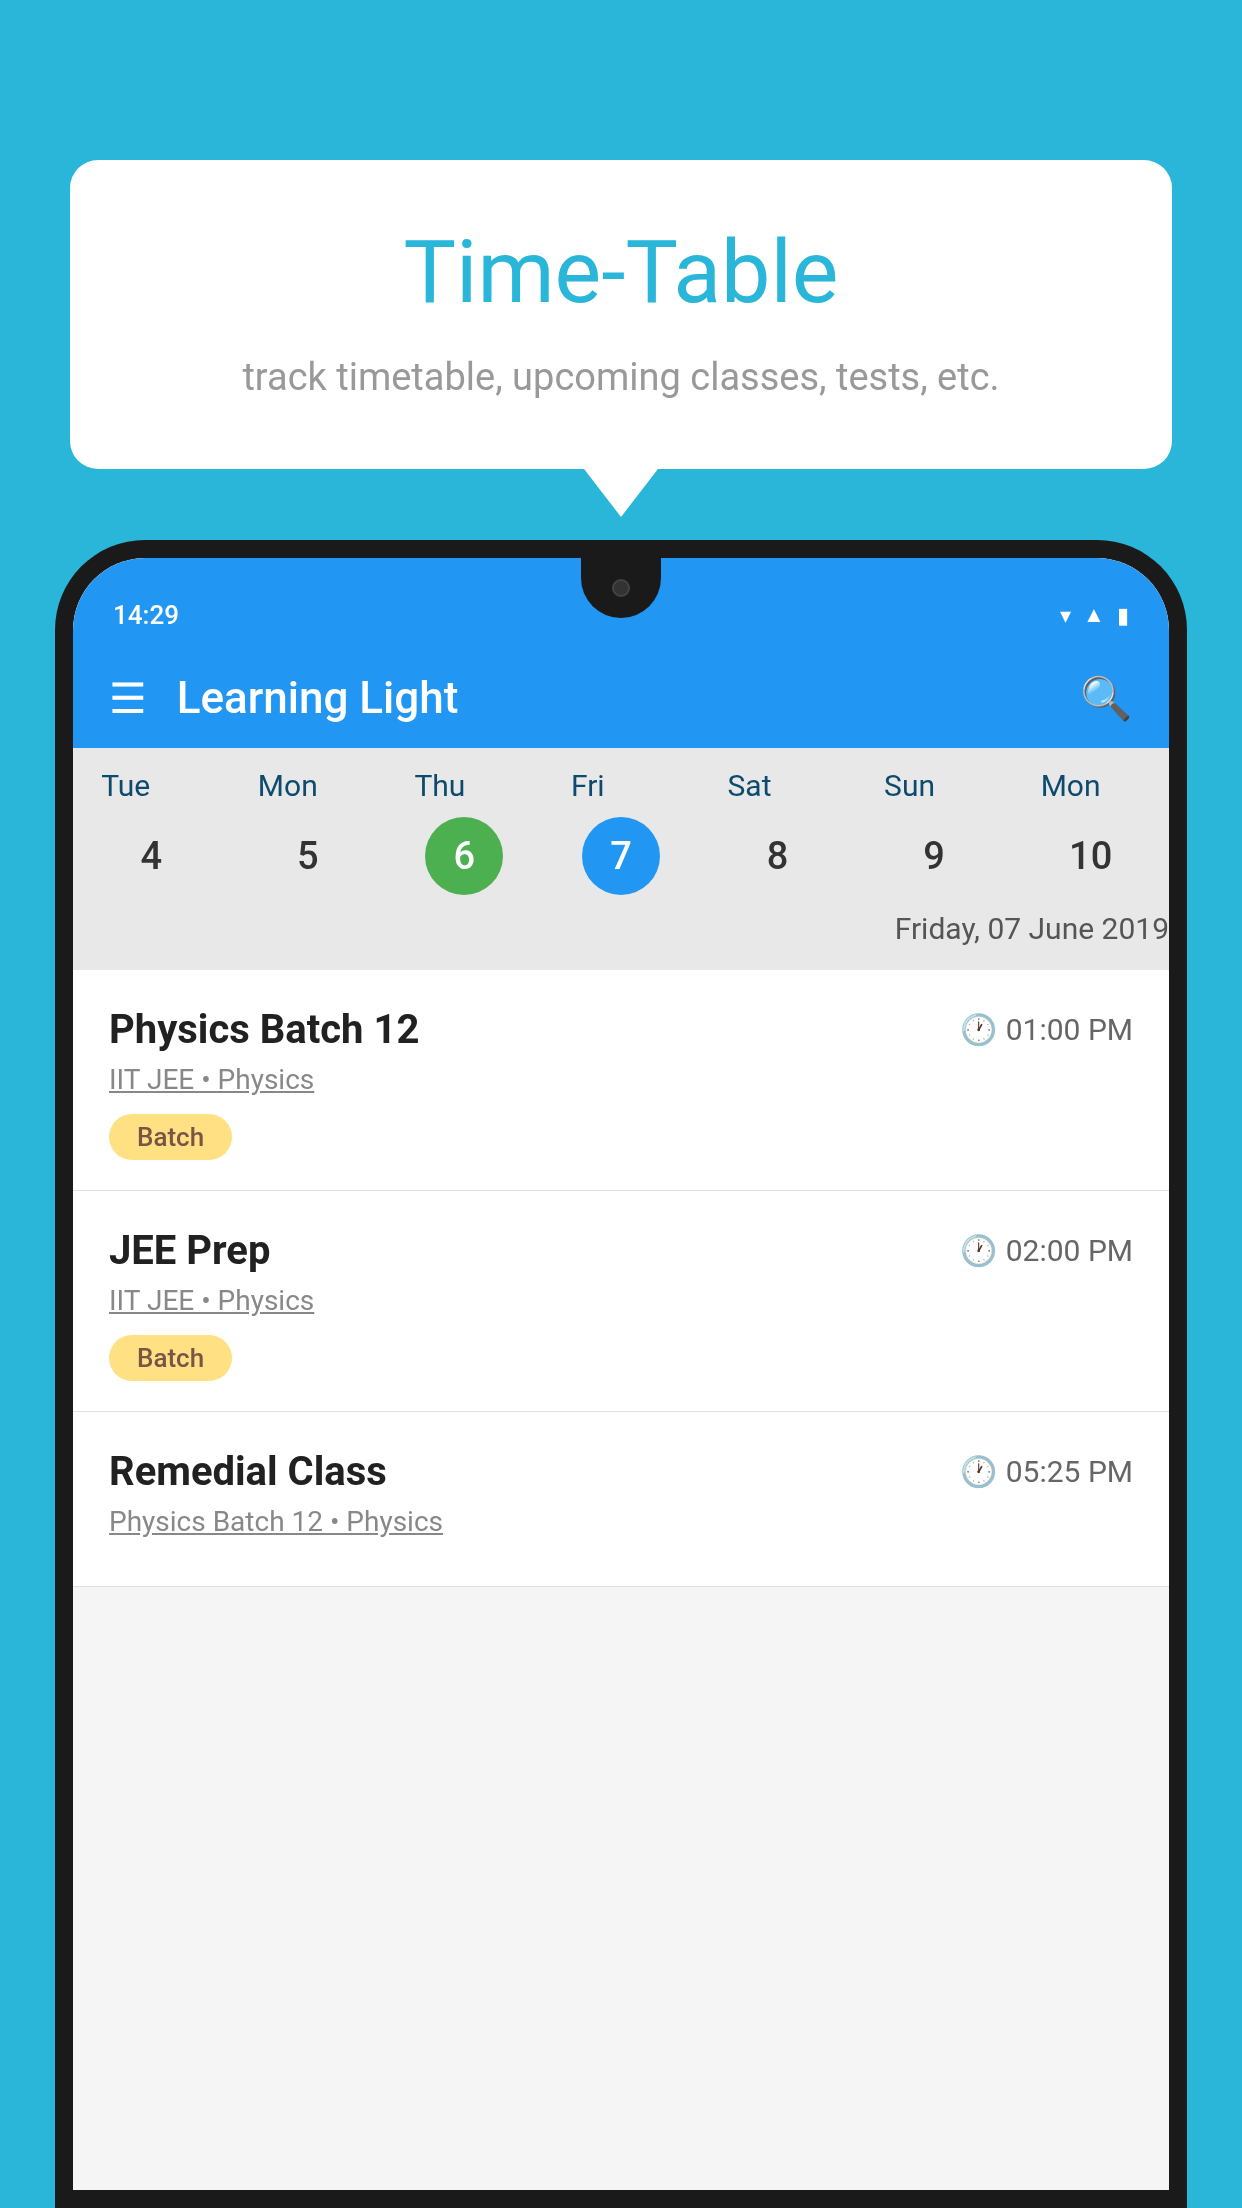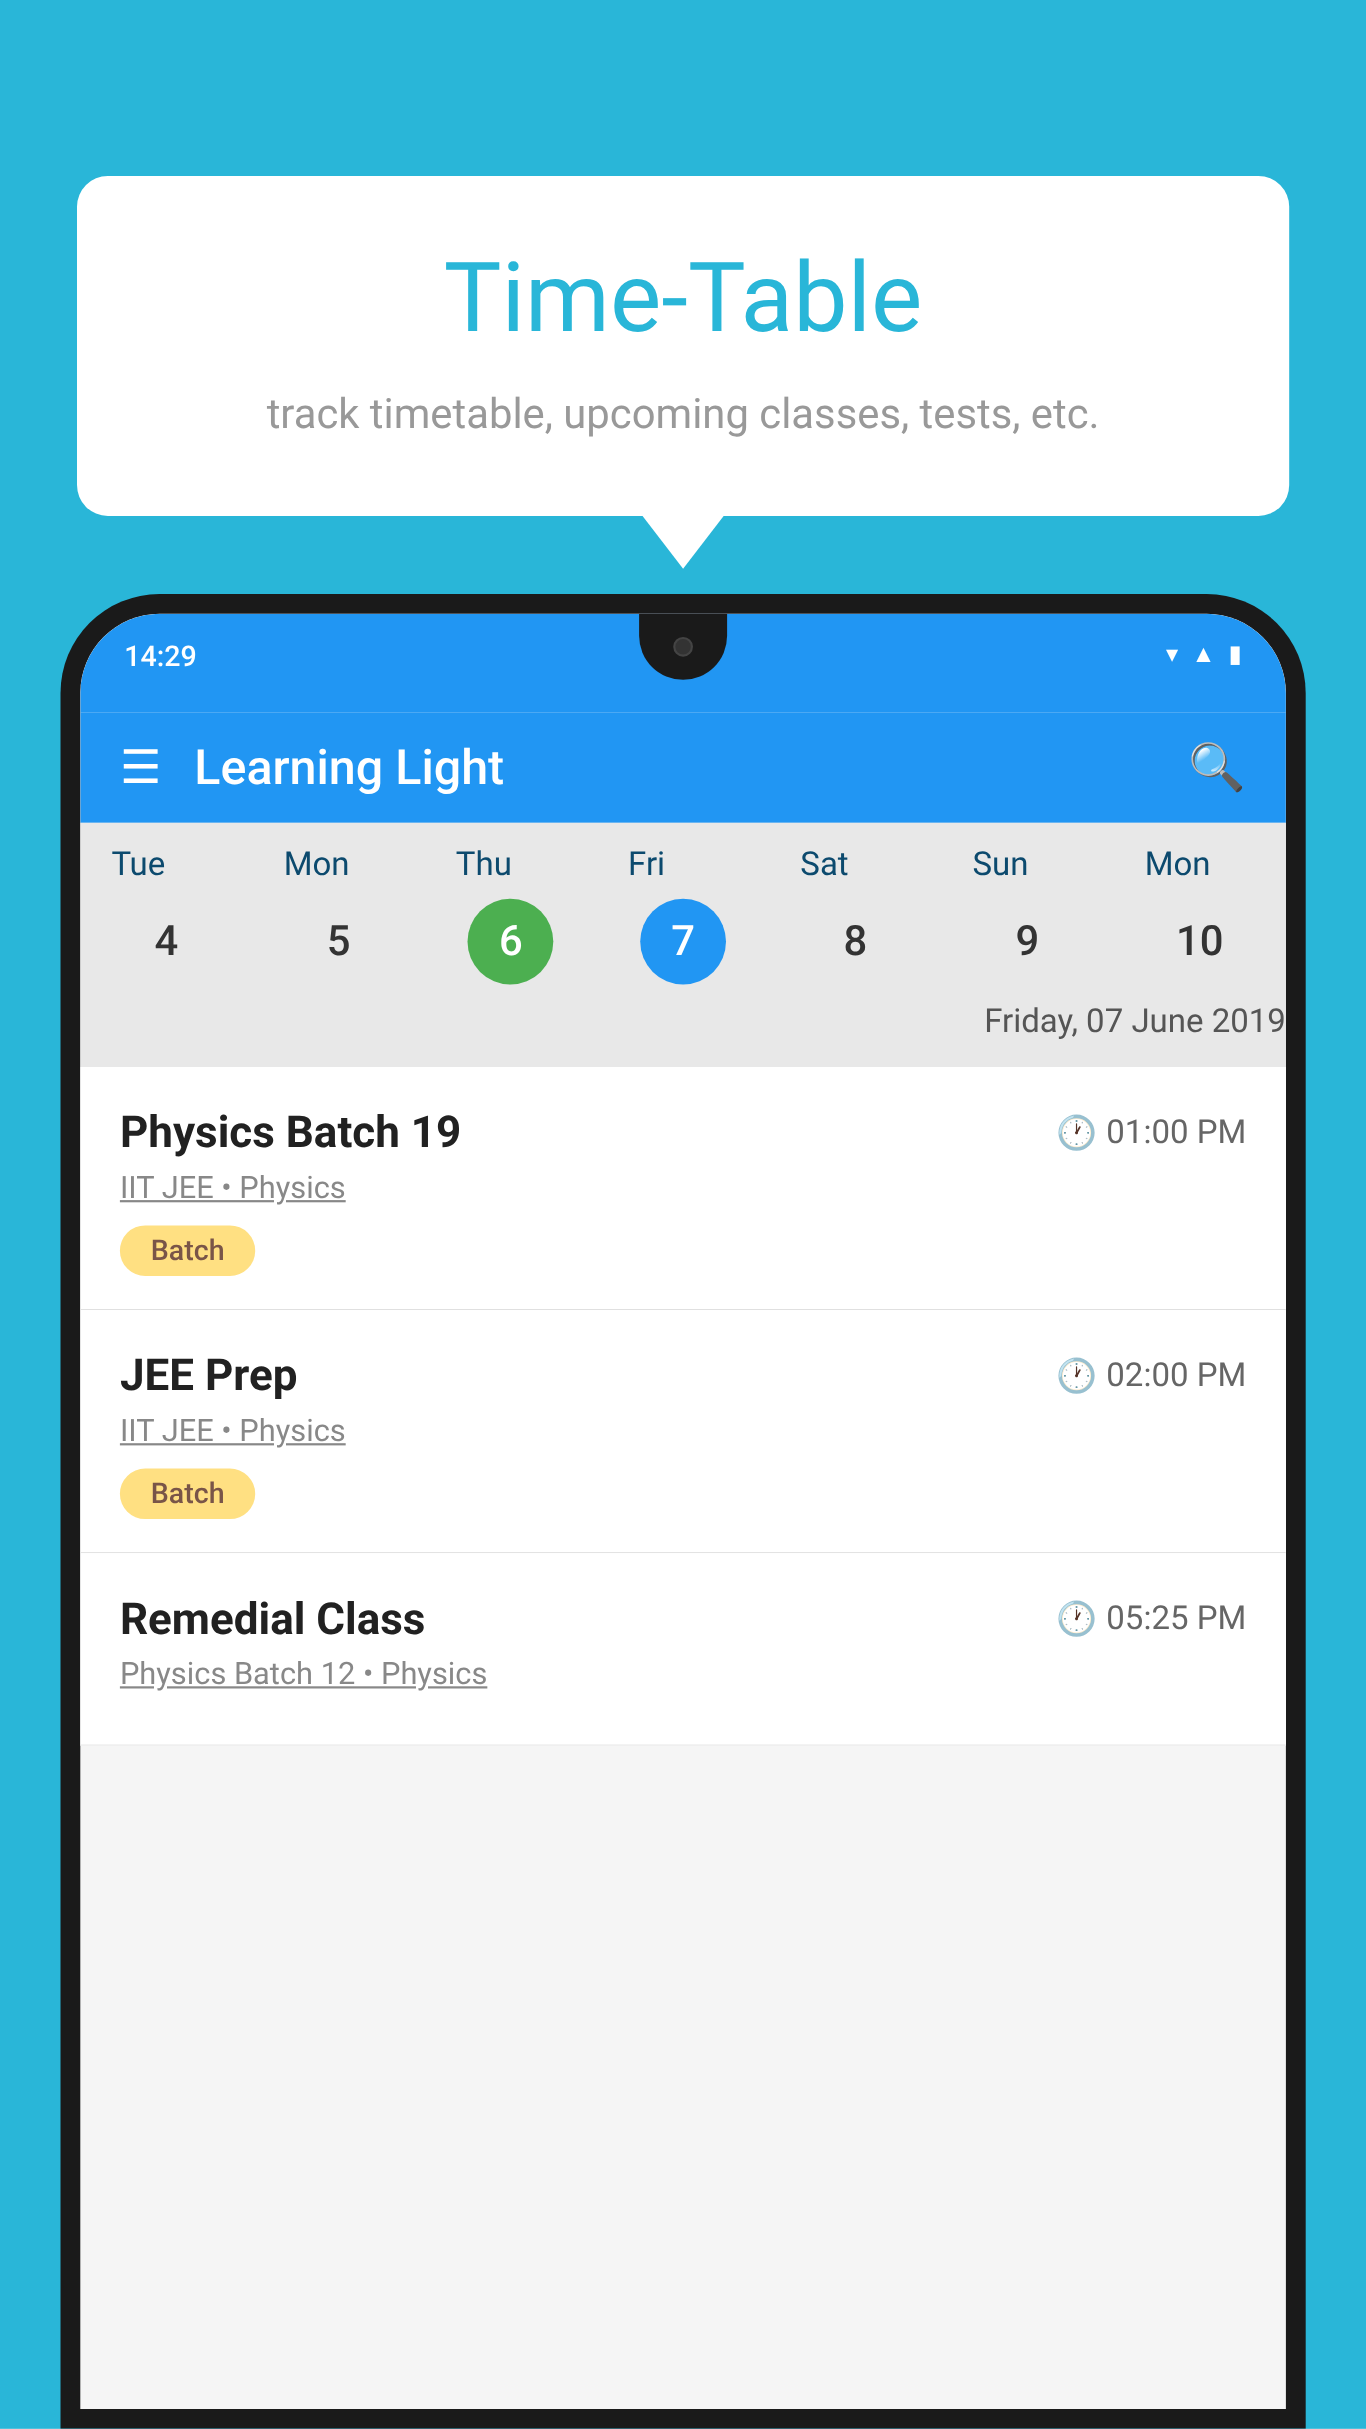--- a/index.html
+++ b/index.html
@@ -72,21 +72,21 @@
       height: 100%;
     }
 
     
     .phone-notch {
       background: #2196f3;
       height: 90px;
       border-radius: 72px 72px 0 0;
       position: relative;
       display: flex;
-      align-items: flex-start;
+      align-items: center;
       justify-content: space-between;
       padding: 18px 40px 0 40px;
     }
 
     .status-time {
       color: white;
       font-size: 26px;
       font-weight: 500;
       padding-top: 6px;
     }
@@ -310,21 +310,21 @@
         <div class="day-num">9</div>
         <div class="day-num">10</div>
       </div>
       <div class="selected-date">Friday, 07 June 2019</div>
     </div>
 
     <div class="schedule-list">
 
       <div class="schedule-item">
         <div class="schedule-item-header">
-          <span class="schedule-item-title">Physics Batch 19</span>
+          <span class="schedule-item-title">Physics Batch 12</span>
           <span class="schedule-item-time">
             <span class="clock-icon">🕐</span>
             01:00 PM
           </span>
         </div>
         <div class="schedule-item-sub">IIT JEE • Physics</div>
         <span class="badge">Batch</span>
       </div>
 
       <div class="schedule-item">

